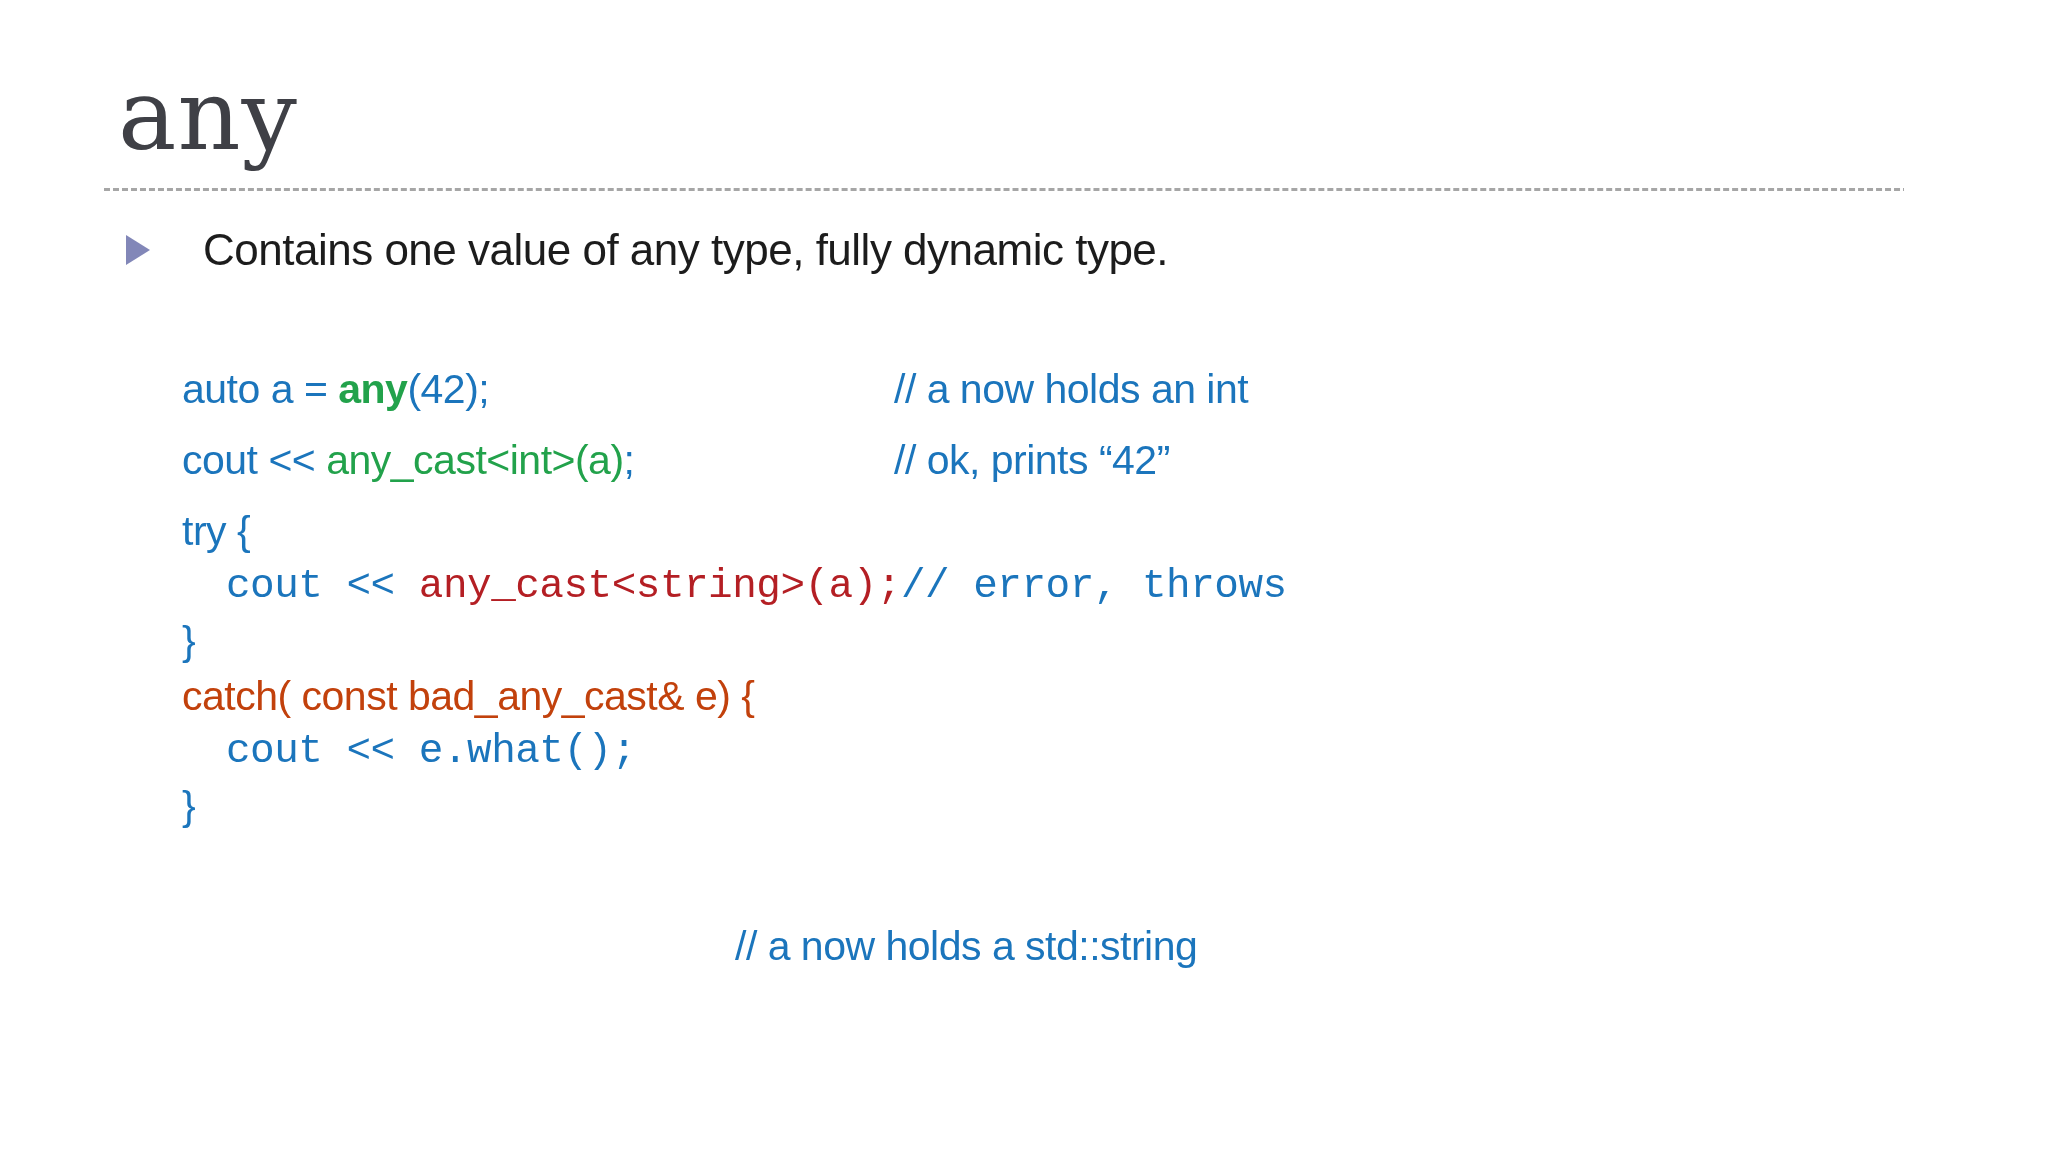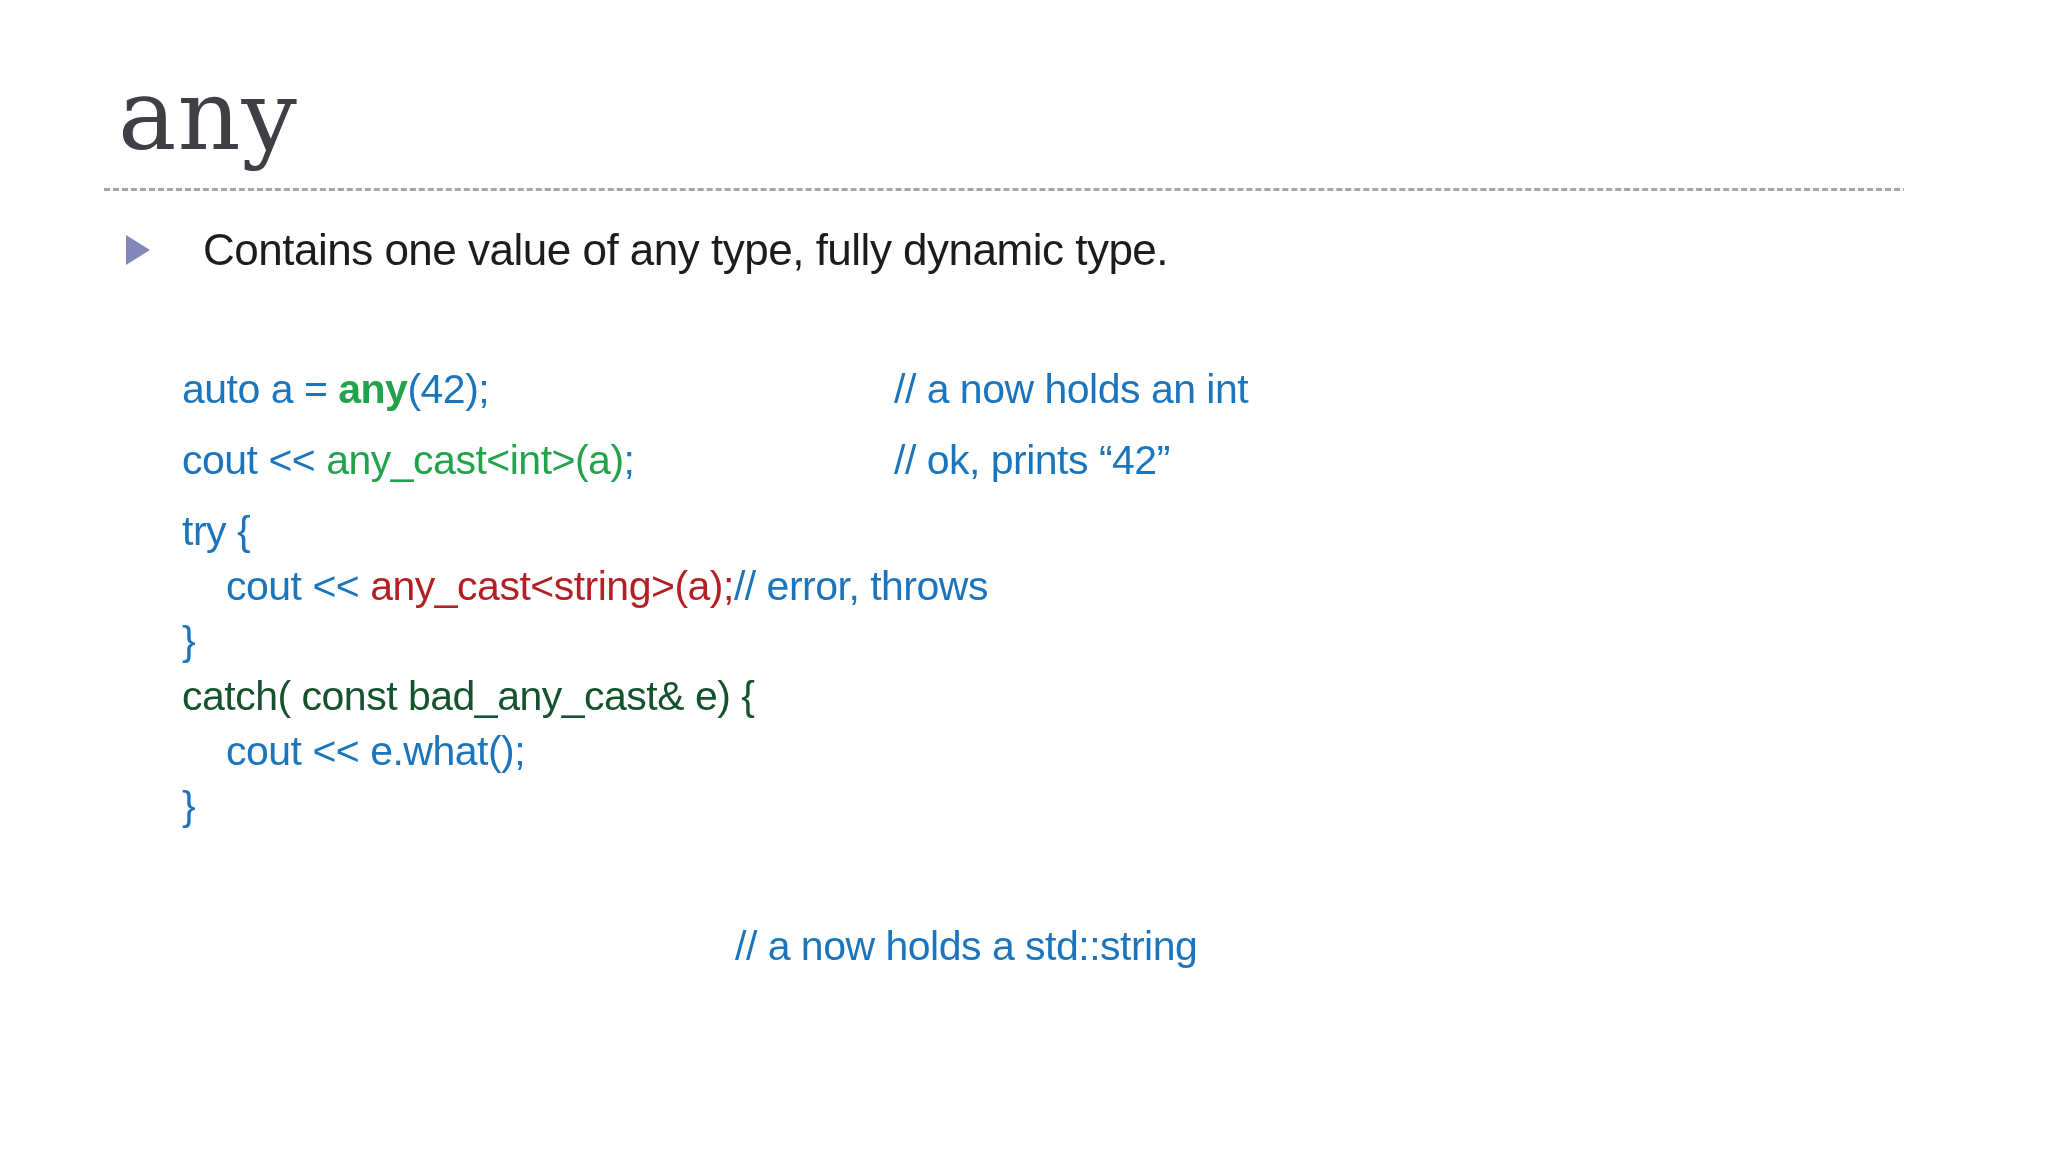--- a/index.html
+++ b/index.html
@@ -64,20 +64,21 @@
     font-size: 41px;
     line-height: 55px;
     letter-spacing: -0.5px;
   }
   .code-line {
     position: relative;
     white-space: pre;
   }
   .code-line.indent-1 {
     padding-left: 44px;
+    font-family: Liberation Mono, monospace;
   }
   .code-comment {
     position: absolute;
     top: 0;
     white-space: pre;
   }
 </style>
 </head>
 <body>
 
@@ -90,18 +91,18 @@
     <span class="bullet-marker"></span>
     <span class="bullet-text">Contains one value of any type, fully dynamic type.</span>
   </div>
 
   <div class="code-block">
       <div class="code-line"><span style="color: rgb(27, 117, 188); margin-top: 35px;">auto a = </span><span style="color: rgb(34, 162, 75); font-weight: 700;">any</span><span style="color: rgb(27, 117, 188);">(42);</span><span class="code-comment" style="left: 712px; color: rgb(27, 117, 188);">// a now holds an int</span></div>
       <div class="code-line" style="margin-top: 16px;"><span style="color: rgb(27, 117, 188);">cout &lt;&lt; </span><span style="color: rgb(34, 162, 75);">any_cast&lt;int&gt;(a)</span><span style="color: rgb(27, 117, 188);">;</span><span class="code-comment" style="left: 712px; color: rgb(27, 117, 188);">// ok, prints “42”</span></div>
       <div class="code-line" style="margin-top: 16px;"><span style="color: rgb(27, 117, 188);">try {</span></div>
       <div class="code-line indent-1"><span style="color: rgb(27, 117, 188);">cout &lt;&lt; </span><span style="color: rgb(180, 31, 36);">any_cast&lt;string&gt;(a);</span><span style="color: rgb(27, 117, 188);">// error, throws</span></div>
       <div class="code-line"><span style="color: rgb(27, 117, 188);">}</span></div>
-      <div class="code-line"><span style="color: #14532d;">catch( const bad_any_cast&amp; e) {</span></div>
+      <div class="code-line"><span style="color: #c2410c;">catch( const bad_any_cast&amp; e) {</span></div>
       <div class="code-line indent-1"><span style="color: rgb(27, 117, 188);">cout &lt;&lt; e.what();</span></div>
       <div class="code-line"><span style="color: rgb(27, 117, 188);">}</span></div>
       <div class="code-line" style="margin-top: 85px;"><span class="code-comment" style="left: 553px; color: rgb(27, 117, 188); text-align: center;">// a now holds a std::string</span></div>
     </div>
 </div>
 
 </body></html>

